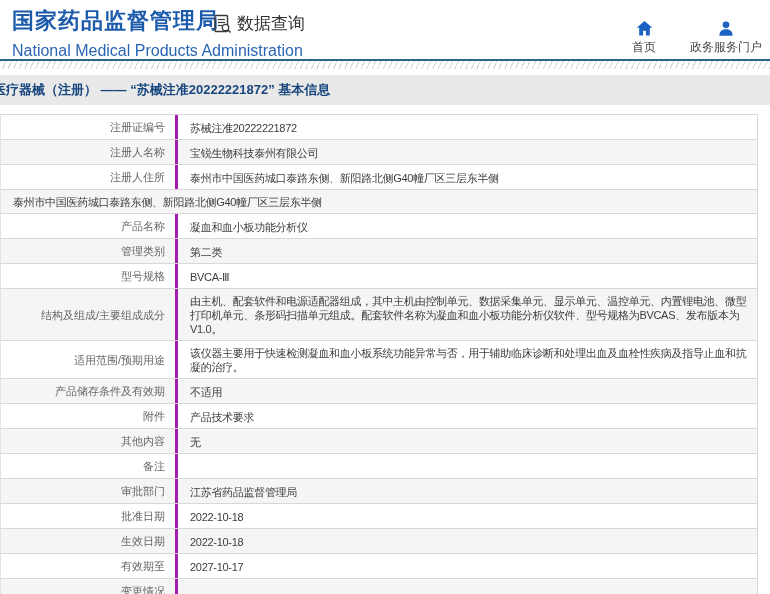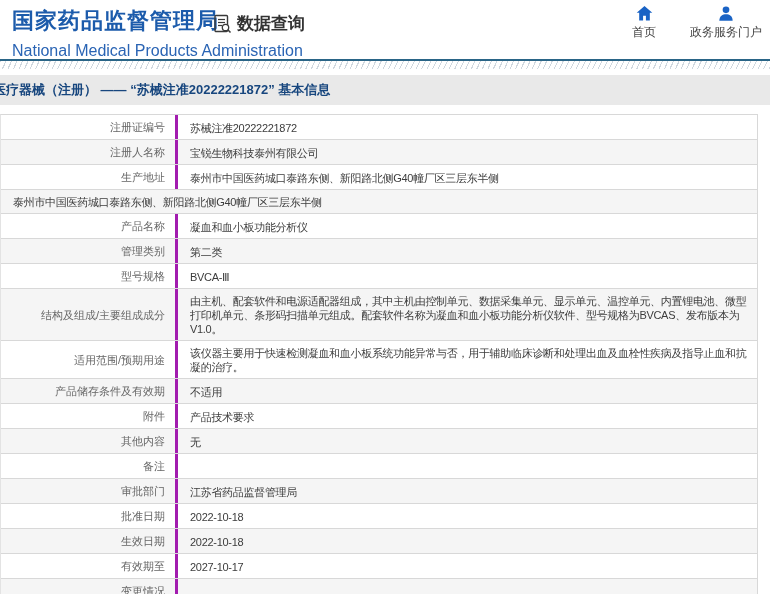--- a/index.html
+++ b/index.html
@@ -5,22 +5,22 @@
   * { margin: 0; padding: 0; box-sizing: border-box; }
   html, body { width: 770px; height: 594px; background: #ffffff; overflow: hidden; }
   body { font-family: "Liberation Sans", "DejaVu Sans", sans-serif; color: #333; }
 
   
   .header { position: relative; width: 770px; height: 59px; background: #fff; }
   .logo { position: absolute; left: 12px; top: 8px; cursor: pointer; }
   .logo-title { font-size: 22px; font-weight: bold; color: #1c5bab; letter-spacing: 1px; line-height: 26px; }
   .logo-sub { font-size: 16px; color: #2a64b4; margin-top: 8px; }
   .data-query { position: absolute; left: 212px; top: 12px; display: flex; align-items: center; gap: 5px; cursor: pointer; }
-  .data-query-text { font-size: 17px; font-weight: bold; color: #333; }
-  .top-nav { position: absolute; right: 8px; top: 6px; display: flex; gap: 34px; }
+  .data-query-text { font-size: 17px; font-weight: normal; color: #333; }
+  .top-nav { position: absolute; right: 8px; top: 21px; display: flex; gap: 34px; }
   .nav-item { display: flex; flex-direction: column; align-items: center; gap: 3px; cursor: pointer; }
   .nav-item .nav-label { font-size: 12px; color: #444; white-space: nowrap; }
 
   
   .sep-line { width: 770px; height: 2px; background: #2a6587; }
   .sep-hatch { width: 770px; height: 8px;
     background: repeating-linear-gradient(115deg, rgba(150,168,184,0.45) 0 1px, rgba(255,255,255,0) 1px 5px); }
   .sep-gap { width: 770px; height: 6px; background: #fff; }
 
   
@@ -101,21 +101,21 @@
     <div class="tlabel">注册证编号</div>
     <div class="tvalue">苏械注准20222221872</div>
   </div>
 
   <div class="trow">
     <div class="tlabel">注册人名称</div>
     <div class="tvalue">宝锐生物科技泰州有限公司</div>
   </div>
 
   <div class="trow">
-    <div class="tlabel">生产地址</div>
+    <div class="tlabel">注册人住所</div>
     <div class="tvalue">泰州市中国医药城口泰路东侧、新阳路北侧G40幢厂区三层东半侧</div>
   </div>
 
   <div class="trow">
     <div class="tvalue">泰州市中国医药城口泰路东侧、新阳路北侧G40幢厂区三层东半侧</div>
   </div>
 
   <div class="trow">
     <div class="tlabel">产品名称</div>
     <div class="tvalue">凝血和血小板功能分析仪</div>

